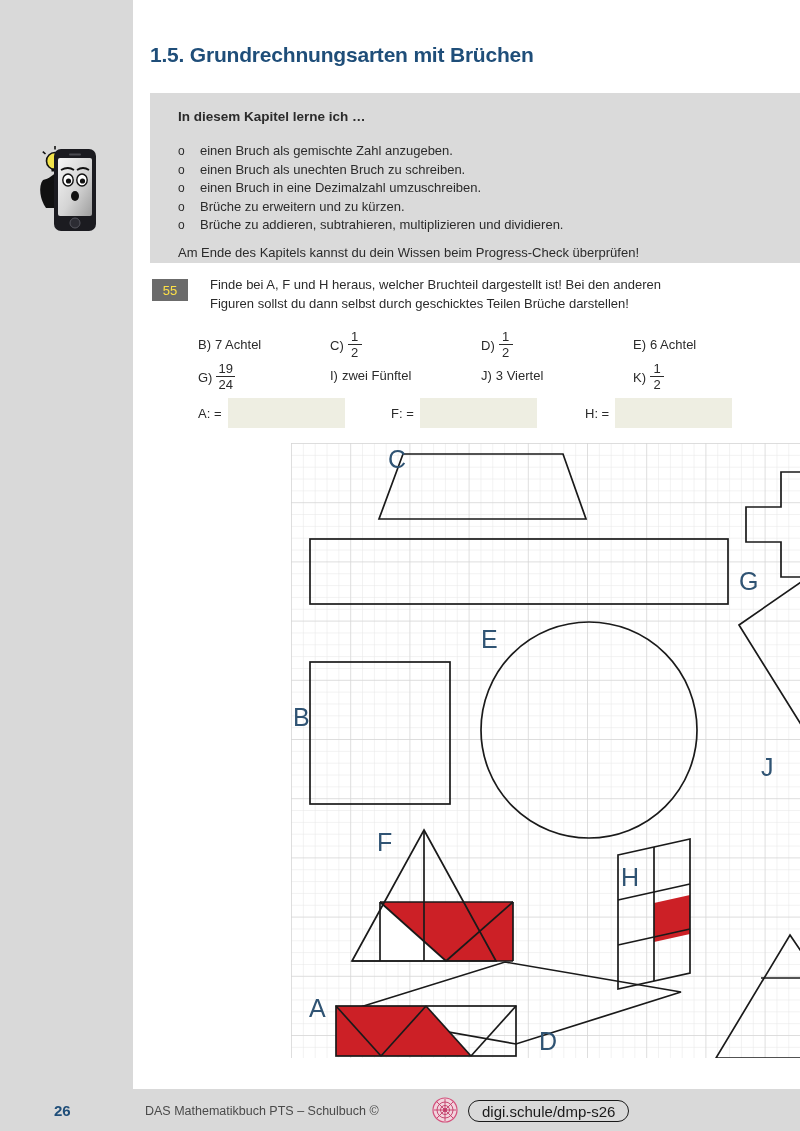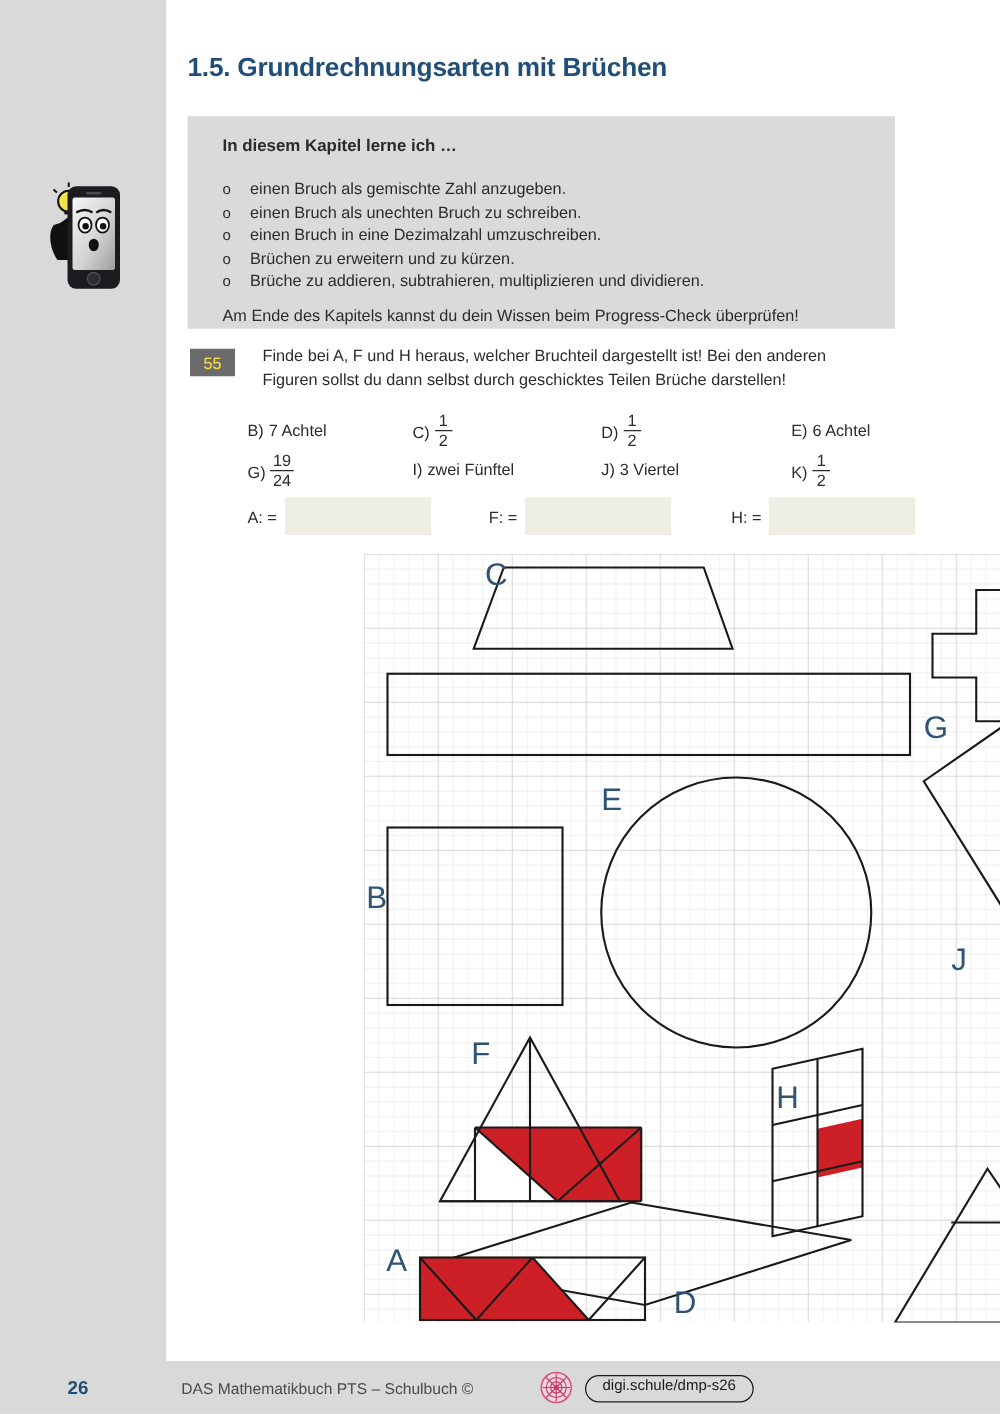--- a/index.html
+++ b/index.html
@@ -14,21 +14,21 @@
   #chapter-tab{position:absolute;left:0;top:18px;width:133px;height:46px;background:#f0a030;
     display:flex;flex-direction:column;align-items:center;justify-content:center;}
   #chapter-tab .l1{font-size:12.5px;font-weight:bold;color:#2b2b2b;line-height:15px;}
   #chapter-tab .l2{font-size:12.5px;color:#1f4e79;line-height:15px;}
   #mascot{position:absolute;left:30px;top:136px;width:70px;height:96px;}
   
   #page{position:absolute;left:133px;top:0;width:667px;height:1089px;background:#ffffff;}
   #title{position:absolute;left:17px;top:43px;font-size:21px;font-weight:bold;color:#1f4e79;
     letter-spacing:-0.2px;}
   
-  #intro{position:absolute;left:17px;top:93px;width:566px;height:170px;background:#dadada;}
+  #intro{position:absolute;left:17px;top:93px;width:650px;height:170px;background:#dadada;}
   #intro h2{margin:0;position:absolute;left:28px;top:16px;font-size:13.5px;font-weight:bold;color:#2b2b2b;}
   #intro ul{margin:0;padding:0;list-style:none;position:absolute;left:28px;top:49px;}
   #intro ul li{font-size:13px;color:#2b2b2b;line-height:18.6px;display:flex;}
   #intro ul li .bullet{width:22px;flex:none;font-size:12px;}
   #intro .closing{position:absolute;left:28px;top:152px;font-size:13px;color:#2b2b2b;}
   
   #ex-num{position:absolute;left:19px;top:279px;width:36px;height:22px;background:#6b6b6b;
     color:#fde047;font-size:13px;display:flex;align-items:center;justify-content:center;}
   #ex-text{position:absolute;left:77px;top:276px;width:600px;font-size:13px;color:#2b2b2b;line-height:18.5px;}
   
@@ -97,21 +97,21 @@
       <li>
         <span class="bullet">o</span>
         <span>einen Bruch als unechten Bruch zu schreiben.</span>
       </li>
       <li>
         <span class="bullet">o</span>
         <span>einen Bruch in eine Dezimalzahl umzuschreiben.</span>
       </li>
       <li>
         <span class="bullet">o</span>
-        <span>Brüchen zu erweitern und zu kürzen.</span>
+        <span>Brüche zu erweitern und zu kürzen.</span>
       </li>
       <li>
         <span class="bullet">o</span>
         <span>Brüche zu addieren, subtrahieren, multiplizieren und dividieren.</span>
       </li>
     </ul>
     <div class="closing">Am Ende des Kapitels kannst du dein Wissen beim Progress-Check überprüfen!</div>
   </div>
 
   <div id="ex-num">55</div>
@@ -277,16 +277,16 @@
   <svg style="position:absolute;left:432px;top:8px;" width="26" height="26" viewBox="0 0 26 26">
     <circle cx="13" cy="13" r="12" fill="#f2d4dd" stroke="#d4507c" stroke-width="1.2"></circle>
     <g stroke="#c23a68" stroke-width="0.9" fill="none">
       <circle cx="13" cy="13" r="8"></circle>
         <circle cx="13" cy="13" r="4.5"></circle>
       <path d="M13 2 L13 24 M2 13 L24 13 M5 5 L21 21 M21 5 L5 21"></path>
     </g>
     <circle cx="13" cy="13" r="2" fill="#c23a68"></circle>
   </svg>
   <div style="position:absolute;left:468px;top:11px;height:20px;padding:0 13px;border:1.4px solid #1a1a1a;
-              border-radius:11px;display:flex;align-items:flex-start;font-size:12px;color:#1a1a1a;">
+              border-radius:11px;display:flex;align-items:center;font-size:15px;color:#1a1a1a;">
     <span>digi.schule/dmp-s26</span>
   </div>
 </div>
 
 </body></html>

